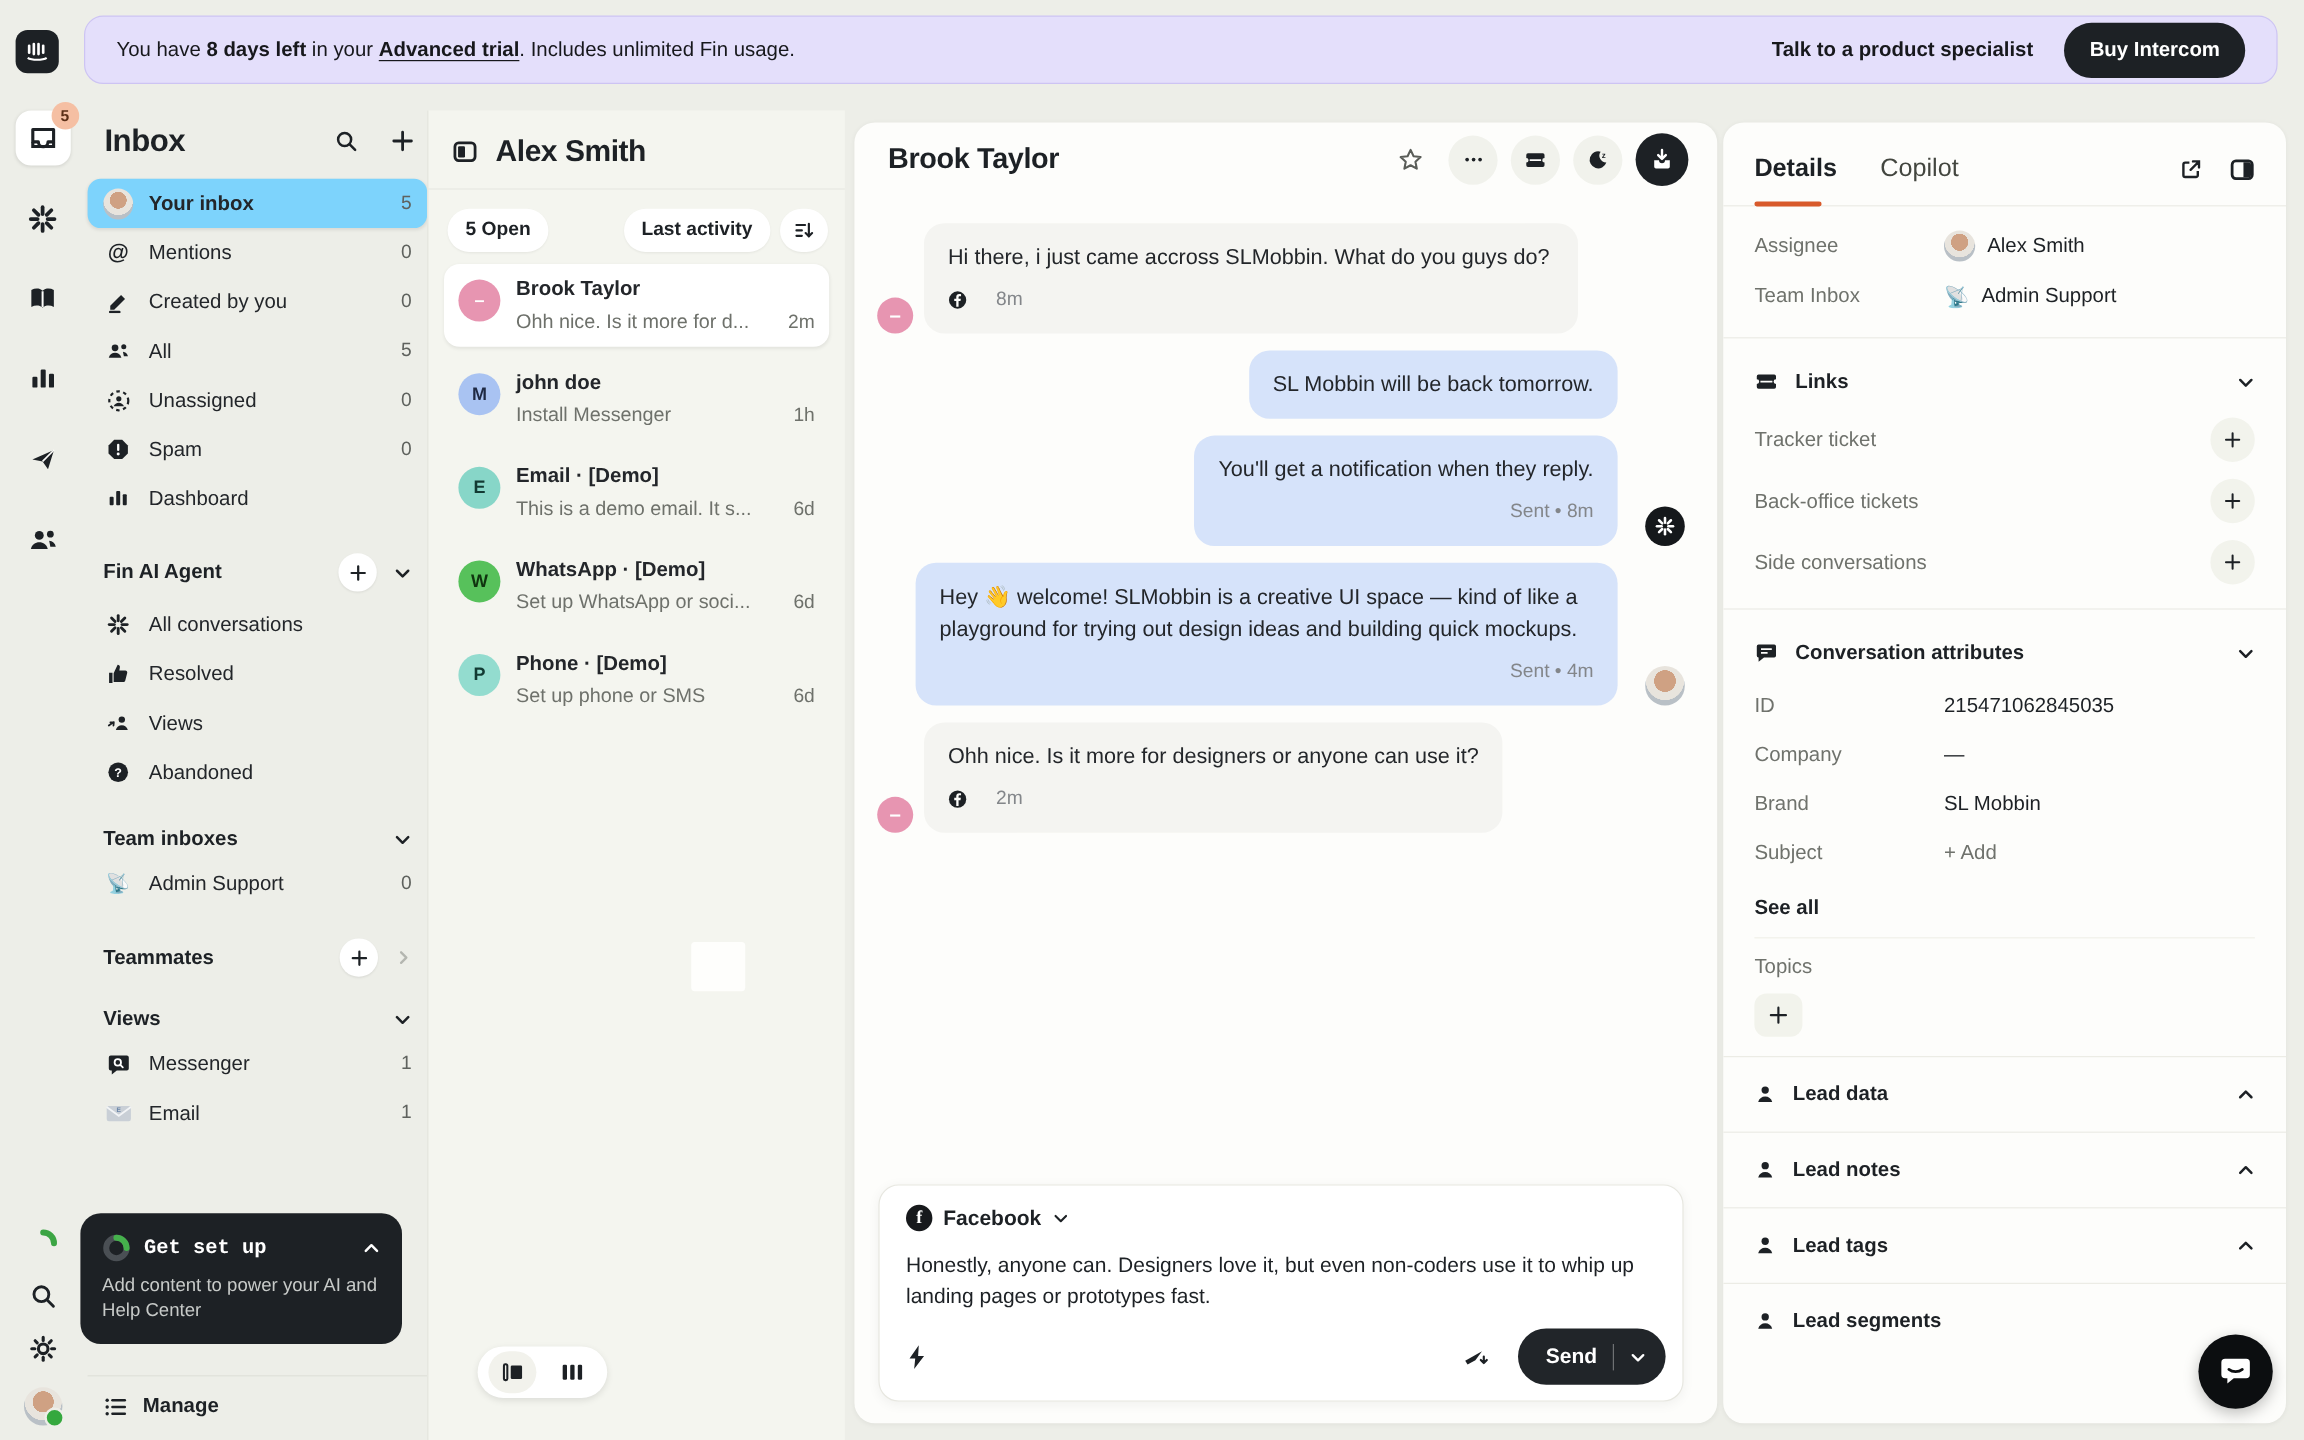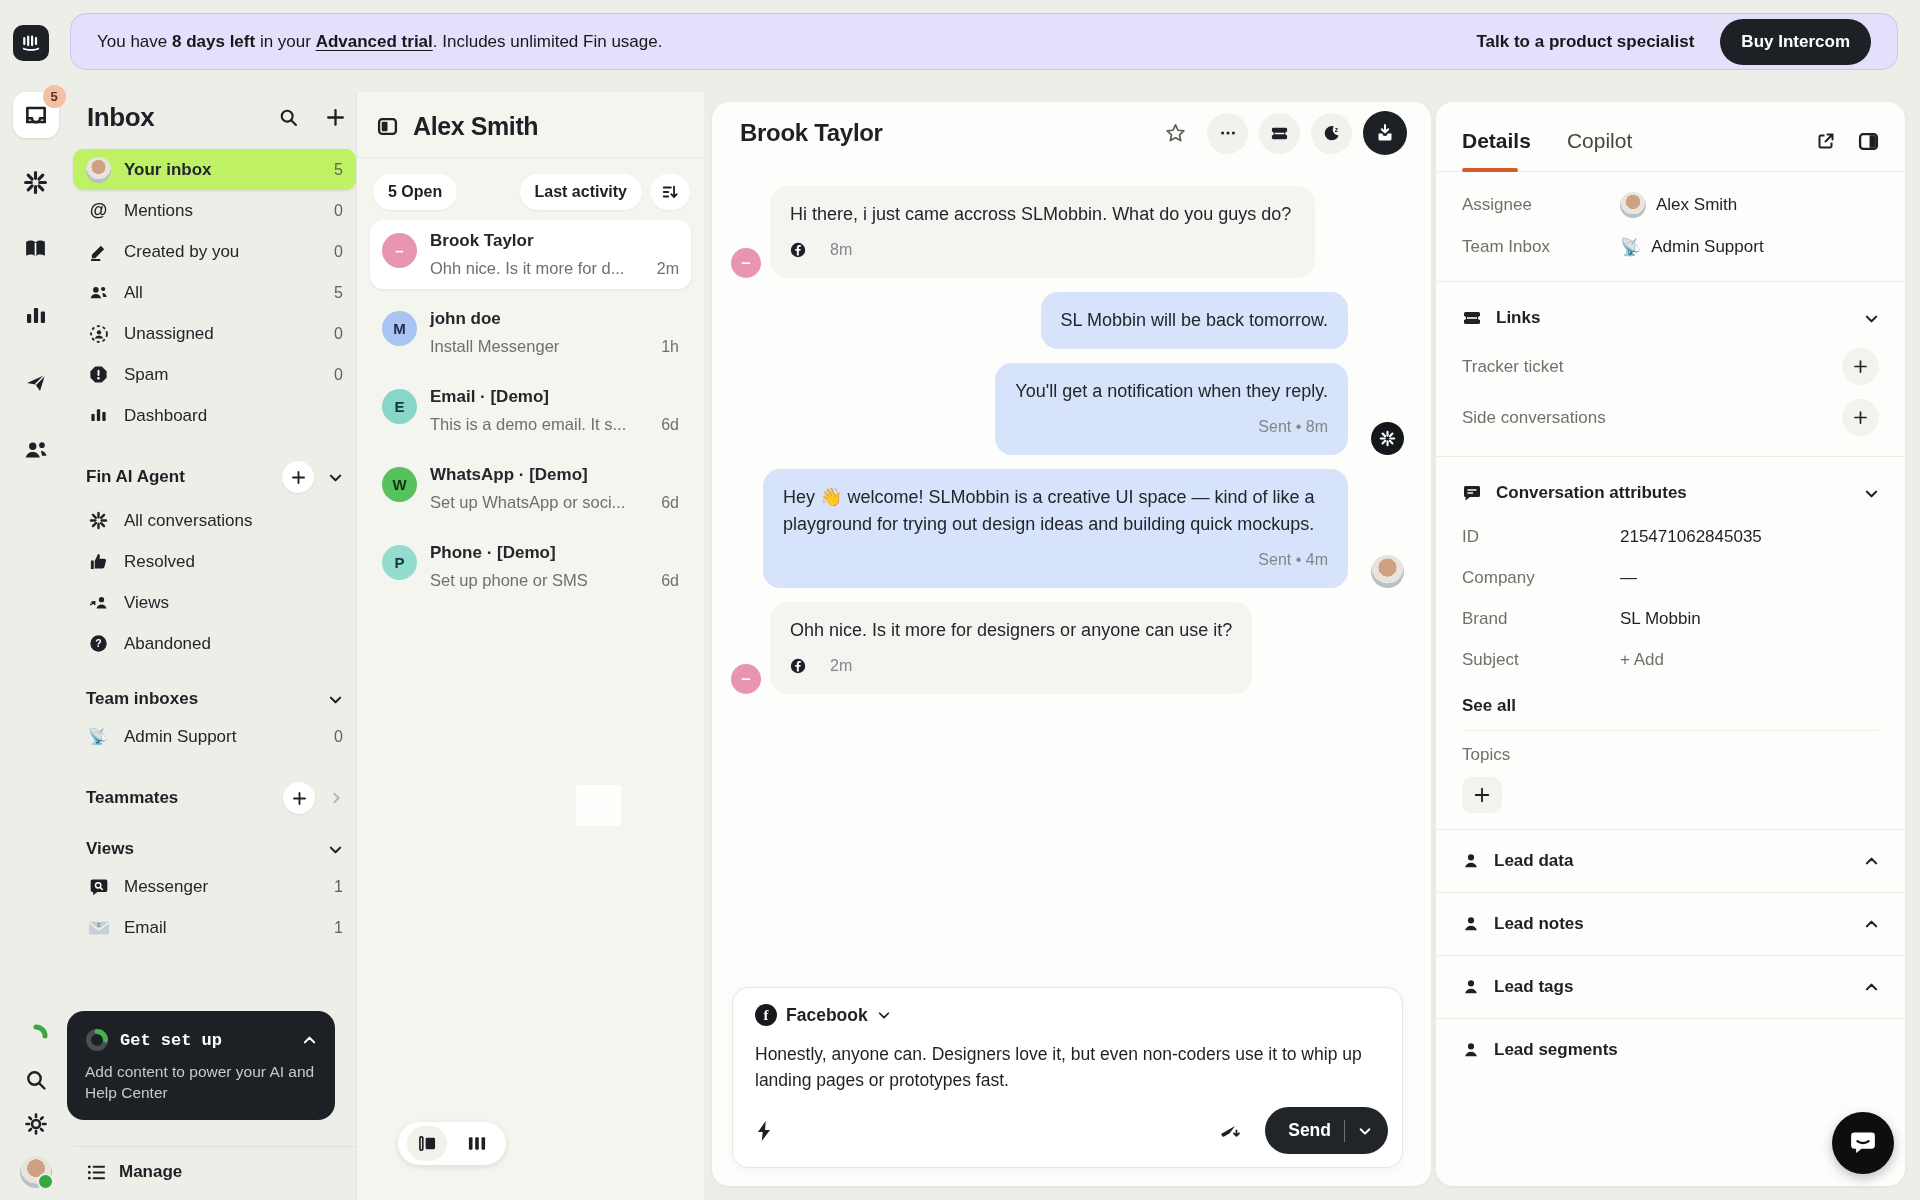--- a/index.html
+++ b/index.html
@@ -35,21 +35,21 @@
     background:#35a83e;border:2px solid #edeee8;}
   
   .sidebar{left:73px;top:96px;width:283px;}
   .sb-head{display:flex;align-items:center;padding:6px 10px 16px 14px;}
   .sb-title{font-size:26px;font-weight:700;letter-spacing:-.4px;flex:1;}
   .sb-head .ic{margin-left:26px;color:#1d2125;}
   .sb-item{display:flex;align-items:center;height:41px;padding:0 13px;border-radius:11px;
     font-size:17px;font-weight:500;color:#23262a;}
   .sb-item .ic{width:25px;margin-right:13px;display:flex;justify-content:center;color:#1d2125;}
   .sb-item .count{margin-left:auto;color:#5f625e;font-weight:400;font-size:16px;}
-  .sb-item.active{background:#bef264;box-shadow:0 1px 3px rgba(0,0,0,.09);font-weight:700;}
+  .sb-item.active{background:#7dd3fc;box-shadow:0 1px 3px rgba(0,0,0,.09);font-weight:700;}
   .sb-section{display:flex;align-items:center;margin:25px 0 7px;padding:0 13px;font-size:17px;font-weight:700;}
   .sb-section .tools{margin-left:auto;display:flex;align-items:center;gap:14px;color:#1d2125;}
   .plus-circ{width:32px;height:32px;border-radius:50%;background:#fff;box-shadow:0 1px 2px rgba(0,0,0,.08);
     display:flex;align-items:center;justify-content:center;}
   .at-glyph{font-size:18px;font-weight:700;}
   .setup-card{left:67px;top:1011px;width:268px;background:#1d2125;border-radius:17px;color:#fff;
     padding:17px 18px;box-sizing:border-box;}
   .setup-top{display:flex;align-items:center;font-family:Liberation Mono, monospace;}
   .setup-title{font-size:17px;font-weight:700;margin-left:11px;flex:1;}
   .setup-desc{margin-top:9px;font-size:15.5px;line-height:21px;color:#c7cac8;}
@@ -825,20 +825,29 @@
   <div class="d-linkrow">
     <span>Tracker ticket</span>
       <span class="spacer"></span>
     <span class="plus-soft">
       <svg width="17" height="17" viewBox="0 0 20 20">
           <path d="M10 3.5v13M3.5 10h13" stroke="#1d2125" stroke-width="2" stroke-linecap="round"></path>
         </svg>
     </span>
   </div>
   <div class="d-linkrow">
+    <span>Back-office tickets</span>
+      <span class="spacer"></span>
+    <span class="plus-soft">
+      <svg width="17" height="17" viewBox="0 0 20 20">
+          <path d="M10 3.5v13M3.5 10h13" stroke="#1d2125" stroke-width="2" stroke-linecap="round"></path>
+        </svg>
+    </span>
+  </div>
+  <div class="d-linkrow">
     <span>Side conversations</span>
       <span class="spacer"></span>
     <span class="plus-soft">
       <svg width="17" height="17" viewBox="0 0 20 20">
           <path d="M10 3.5v13M3.5 10h13" stroke="#1d2125" stroke-width="2" stroke-linecap="round"></path>
         </svg>
     </span>
   </div>
 
   <div class="d-div"></div>

